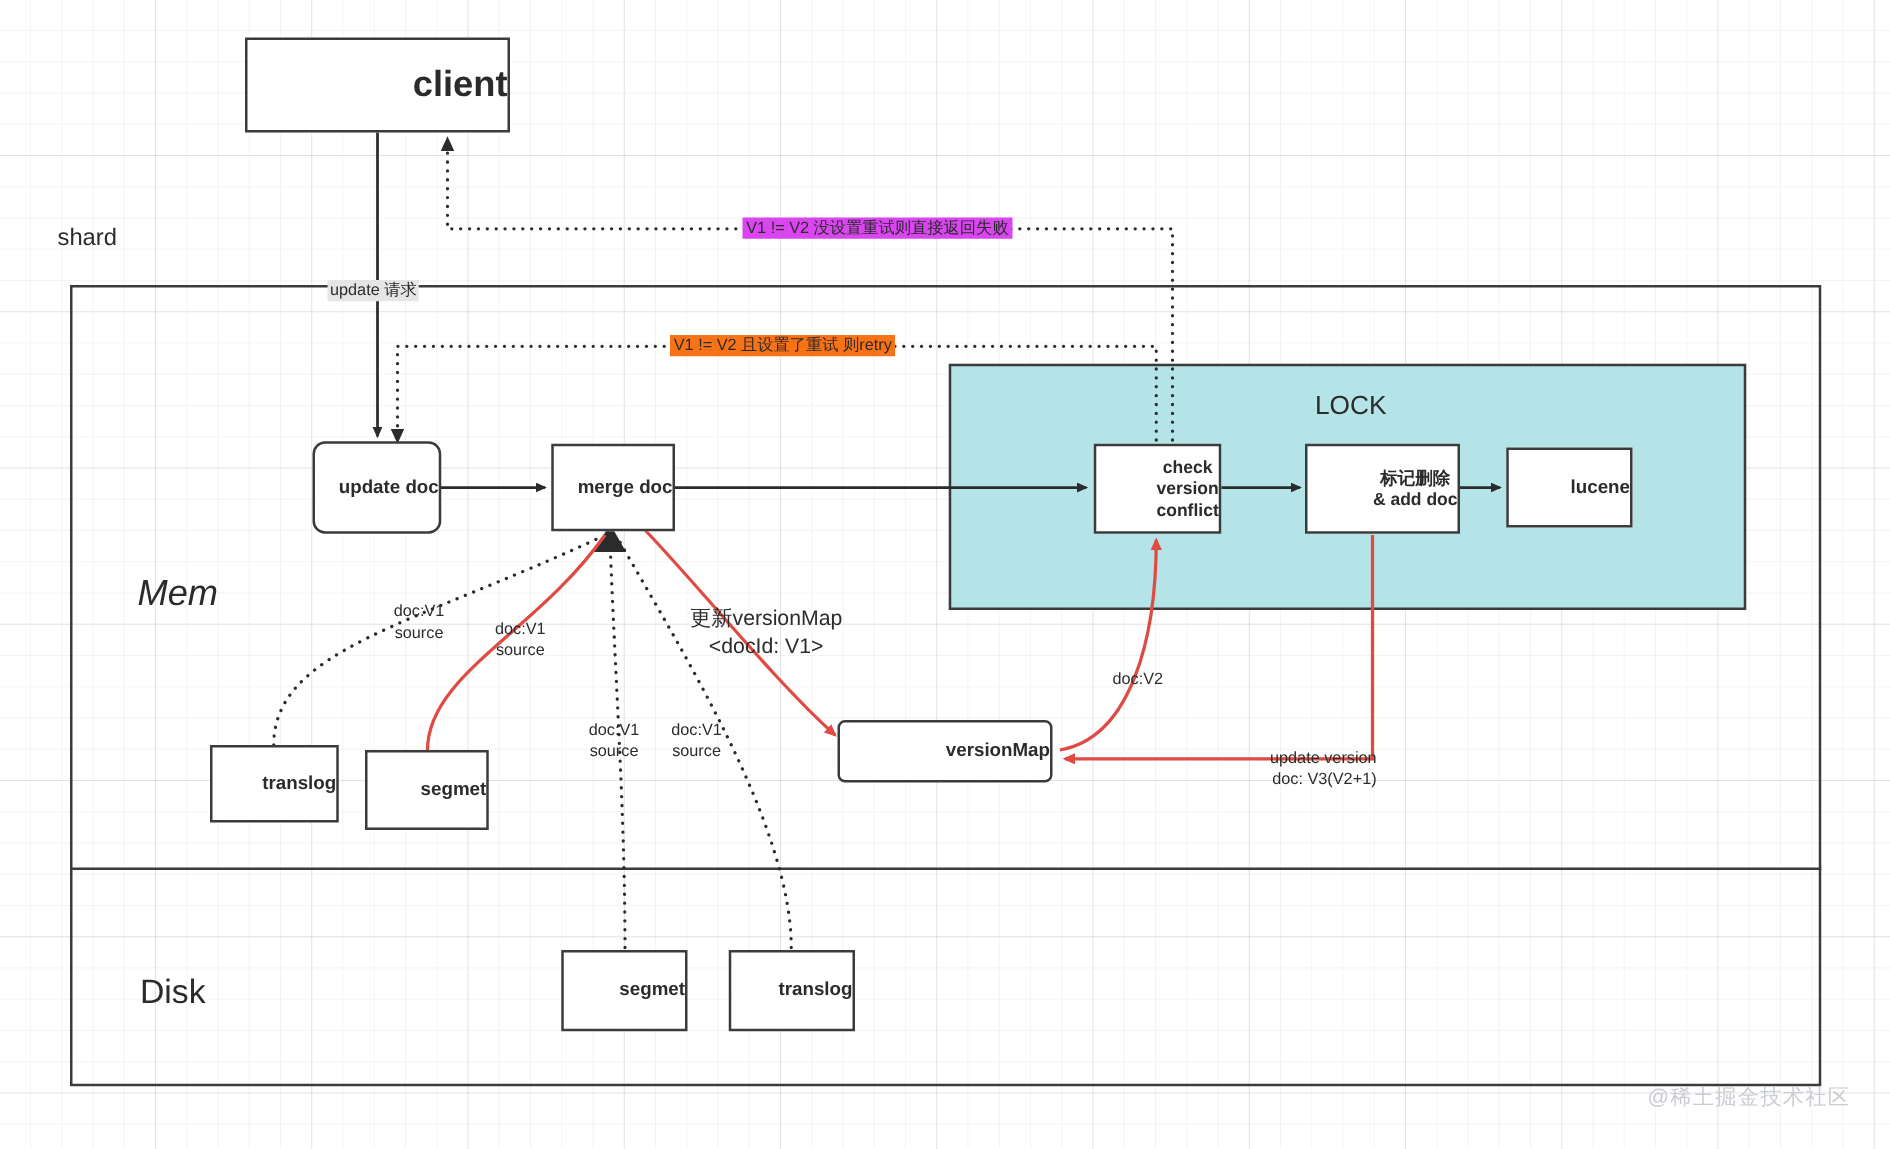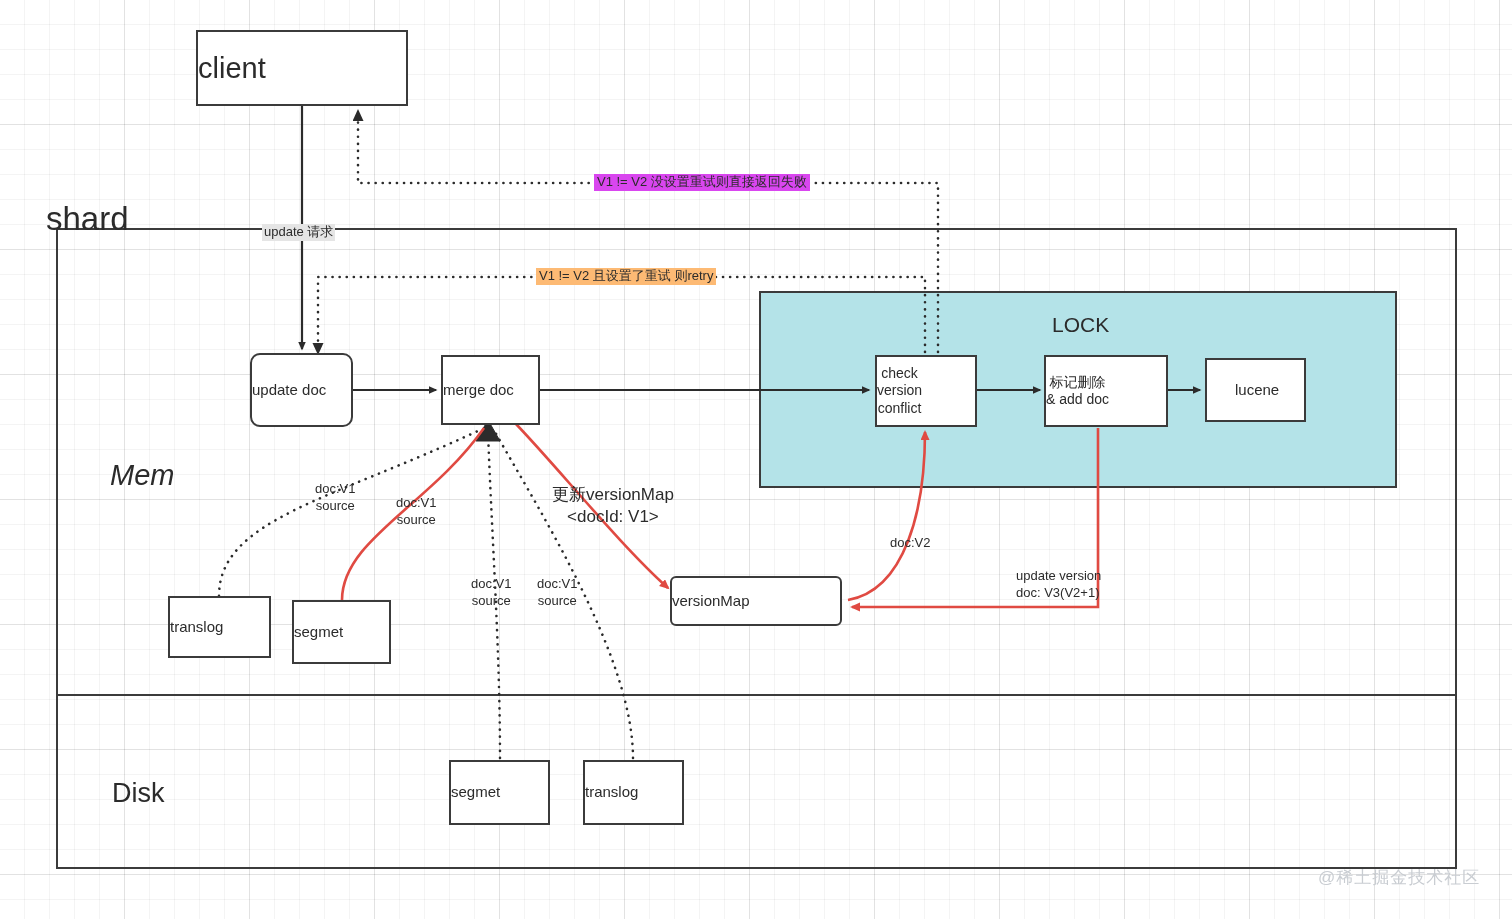--- a/index.html
+++ b/index.html
@@ -24,25 +24,26 @@
     background-position:-1px -1px,-1px -1px,-1px -1px,-1px -1px;
     pointer-events:none;
   }
 
   svg#wires{position:absolute;left:0;top:0;width:1512px;height:919px;overflow:visible;}
 
   .node{
     position:absolute;
     background:#ffffff;
     border:2px solid #3b3b3b;
-    display:flex;align-items:center;justify-content:flex-start;
+    display:flex;align-items:center;justify-content:flex-end;
     text-align:center;
     color:#2b2b2b;
     box-sizing:border-box;
     line-height:1.25;
+    font-weight:bold;
   }
   .node span{display:block;white-space:pre-line;}
 
   .lock-region{
     position:absolute;
     background:#b4e3e8;
     border:2px solid #3b3b3b;
     box-sizing:border-box;
   }
   .shard-box{
@@ -71,21 +72,21 @@
 
 <div id="canvas">
 
   <div id="grid"></div>
 
   <div class="shard-box" style="left:56px;top:228px;width:1401px;height:641px;"></div>
   <div class="divider" style="left:56px;top:694px;width:1401px;"></div>
 
   <div class="lock-region" style="left:759px;top:291px;width:638px;height:197px;"></div>
 
-  <div class="free-label" style="left:46px;top:179px;font-size:33px;margin-top:19px;">shard</div>
+  <div class="free-label" style="left:46px;top:179px;font-size:19px;">shard</div>
   <div class="free-label" style="left:110px;top:457px;font-size:29px;font-style:italic;">Mem</div>
   <div class="free-label" style="left:112px;top:776px;font-size:27px;">Disk</div>
   <div class="free-label" style="left:1052px;top:311px;font-size:21px;">LOCK</div>
 
   <svg id="wires" viewBox="0 0 1512 919" xmlns="http://www.w3.org/2000/svg">
     <defs>
       <marker id="ah-dark" markerWidth="10" markerHeight="10" refX="7.5" refY="4" orient="auto" markerUnits="userSpaceOnUse">
         <path d="M0,0 L9,4 L0,8 z" fill="#2b2b2b"></path>
       </marker>
       <marker id="ah-dark-fat" markerWidth="13" markerHeight="13" refX="9" refY="5.5" orient="auto" markerUnits="userSpaceOnUse">
@@ -181,37 +182,37 @@
   </div>
 
   <div class="node" style="left:583px;top:760px;width:101px;height:65px;font-size:15px;">
     <span>translog</span>
   </div>
 
   <div class="free-label" style="left:262px;top:224px;font-size:13px;background:#e5e5e5;padding:0 2px;">update 请求</div>
 
   <div class="free-label" style="left:594px;top:174px;font-size:13px;background:#d946ef;padding:0 3px;">V1 != V2 没设置重试则直接返回失败</div>
 
-  <div class="free-label" style="left:536px;top:268px;font-size:13px;background:#fdba74;padding:0 3px;">V1 != V2 且设置了重试 则retry</div>
+  <div class="free-label" style="left:536px;top:268px;font-size:13px;background:#f97316;padding:0 3px;">V1 != V2 且设置了重试 则retry</div>
 
   <div class="free-label" style="left:315px;top:481px;font-size:13px;text-align:center;">doc:V1
 source</div>
 
   <div class="free-label" style="left:396px;top:495px;font-size:13px;text-align:center;">doc:V1
 source</div>
 
   <div class="free-label" style="left:471px;top:576px;font-size:13px;text-align:center;">doc:V1
 source</div>
 
   <div class="free-label" style="left:537px;top:576px;font-size:13px;text-align:center;">doc:V1
 source</div>
 
   <div class="free-label" style="left:552px;top:484px;font-size:17px;text-align:center;">更新versionMap
 &lt;docId: V1&gt;</div>
 
   <div class="free-label" style="left:890px;top:535px;font-size:13px;">doc:V2</div>
 
-  <div class="free-label" style="left:1016px;top:568px;font-size:13px;text-align:left;">update version
+  <div class="free-label" style="left:1016px;top:598px;font-size:13px;text-align:right;">update version
 doc: V3(V2+1)</div>
 
   <div class="watermark" style="left:1318px;top:866px;">@稀土掘金技术社区</div>
 
 </div>
 
 </body></html>

